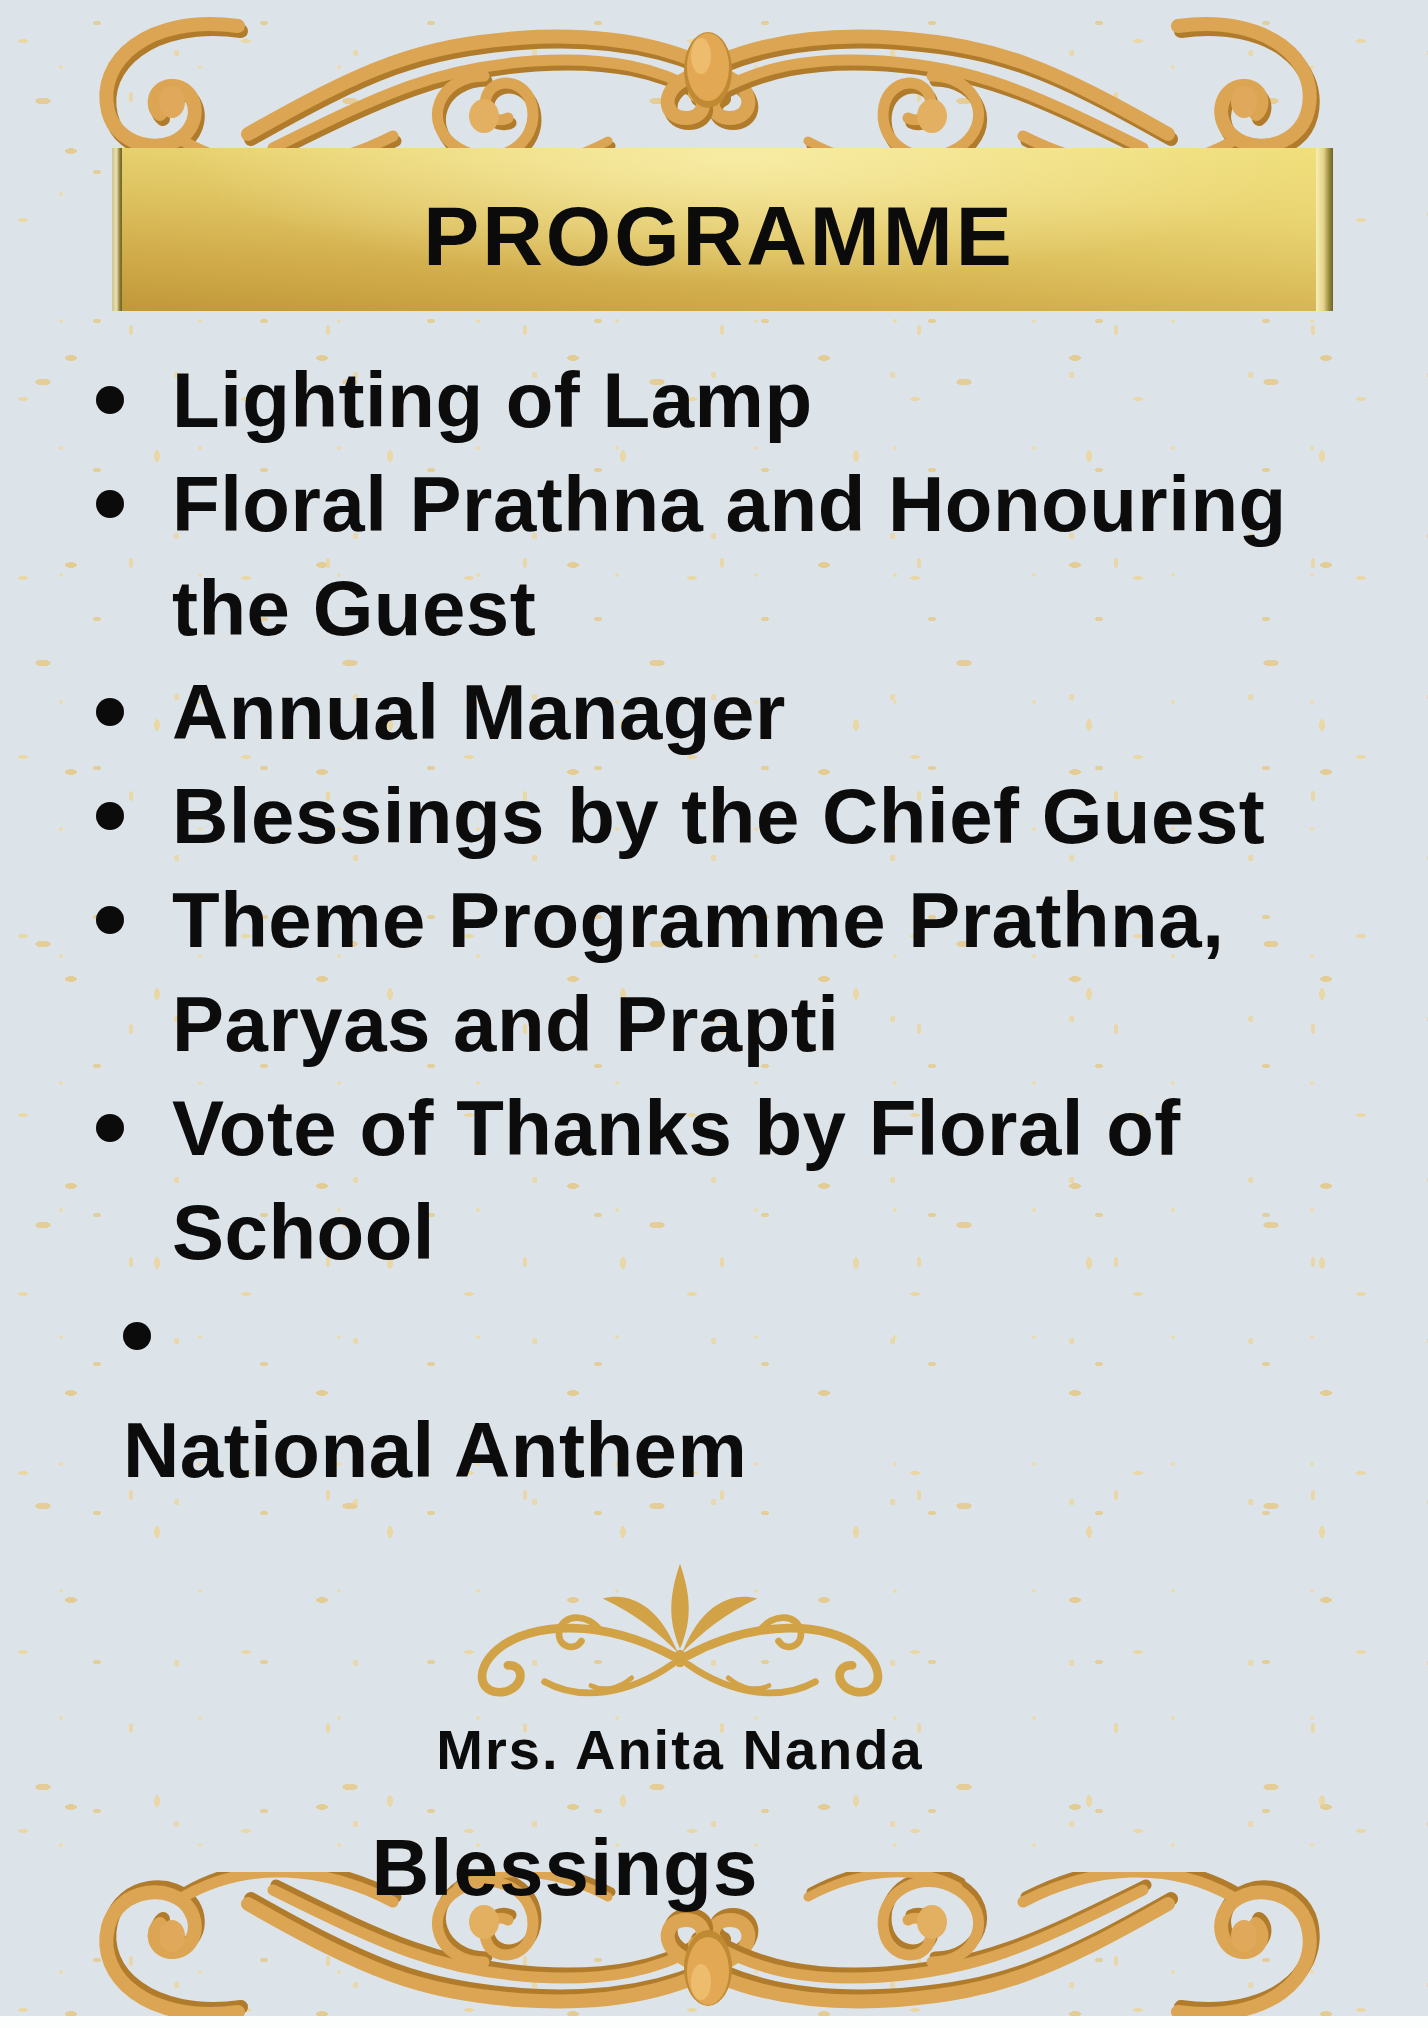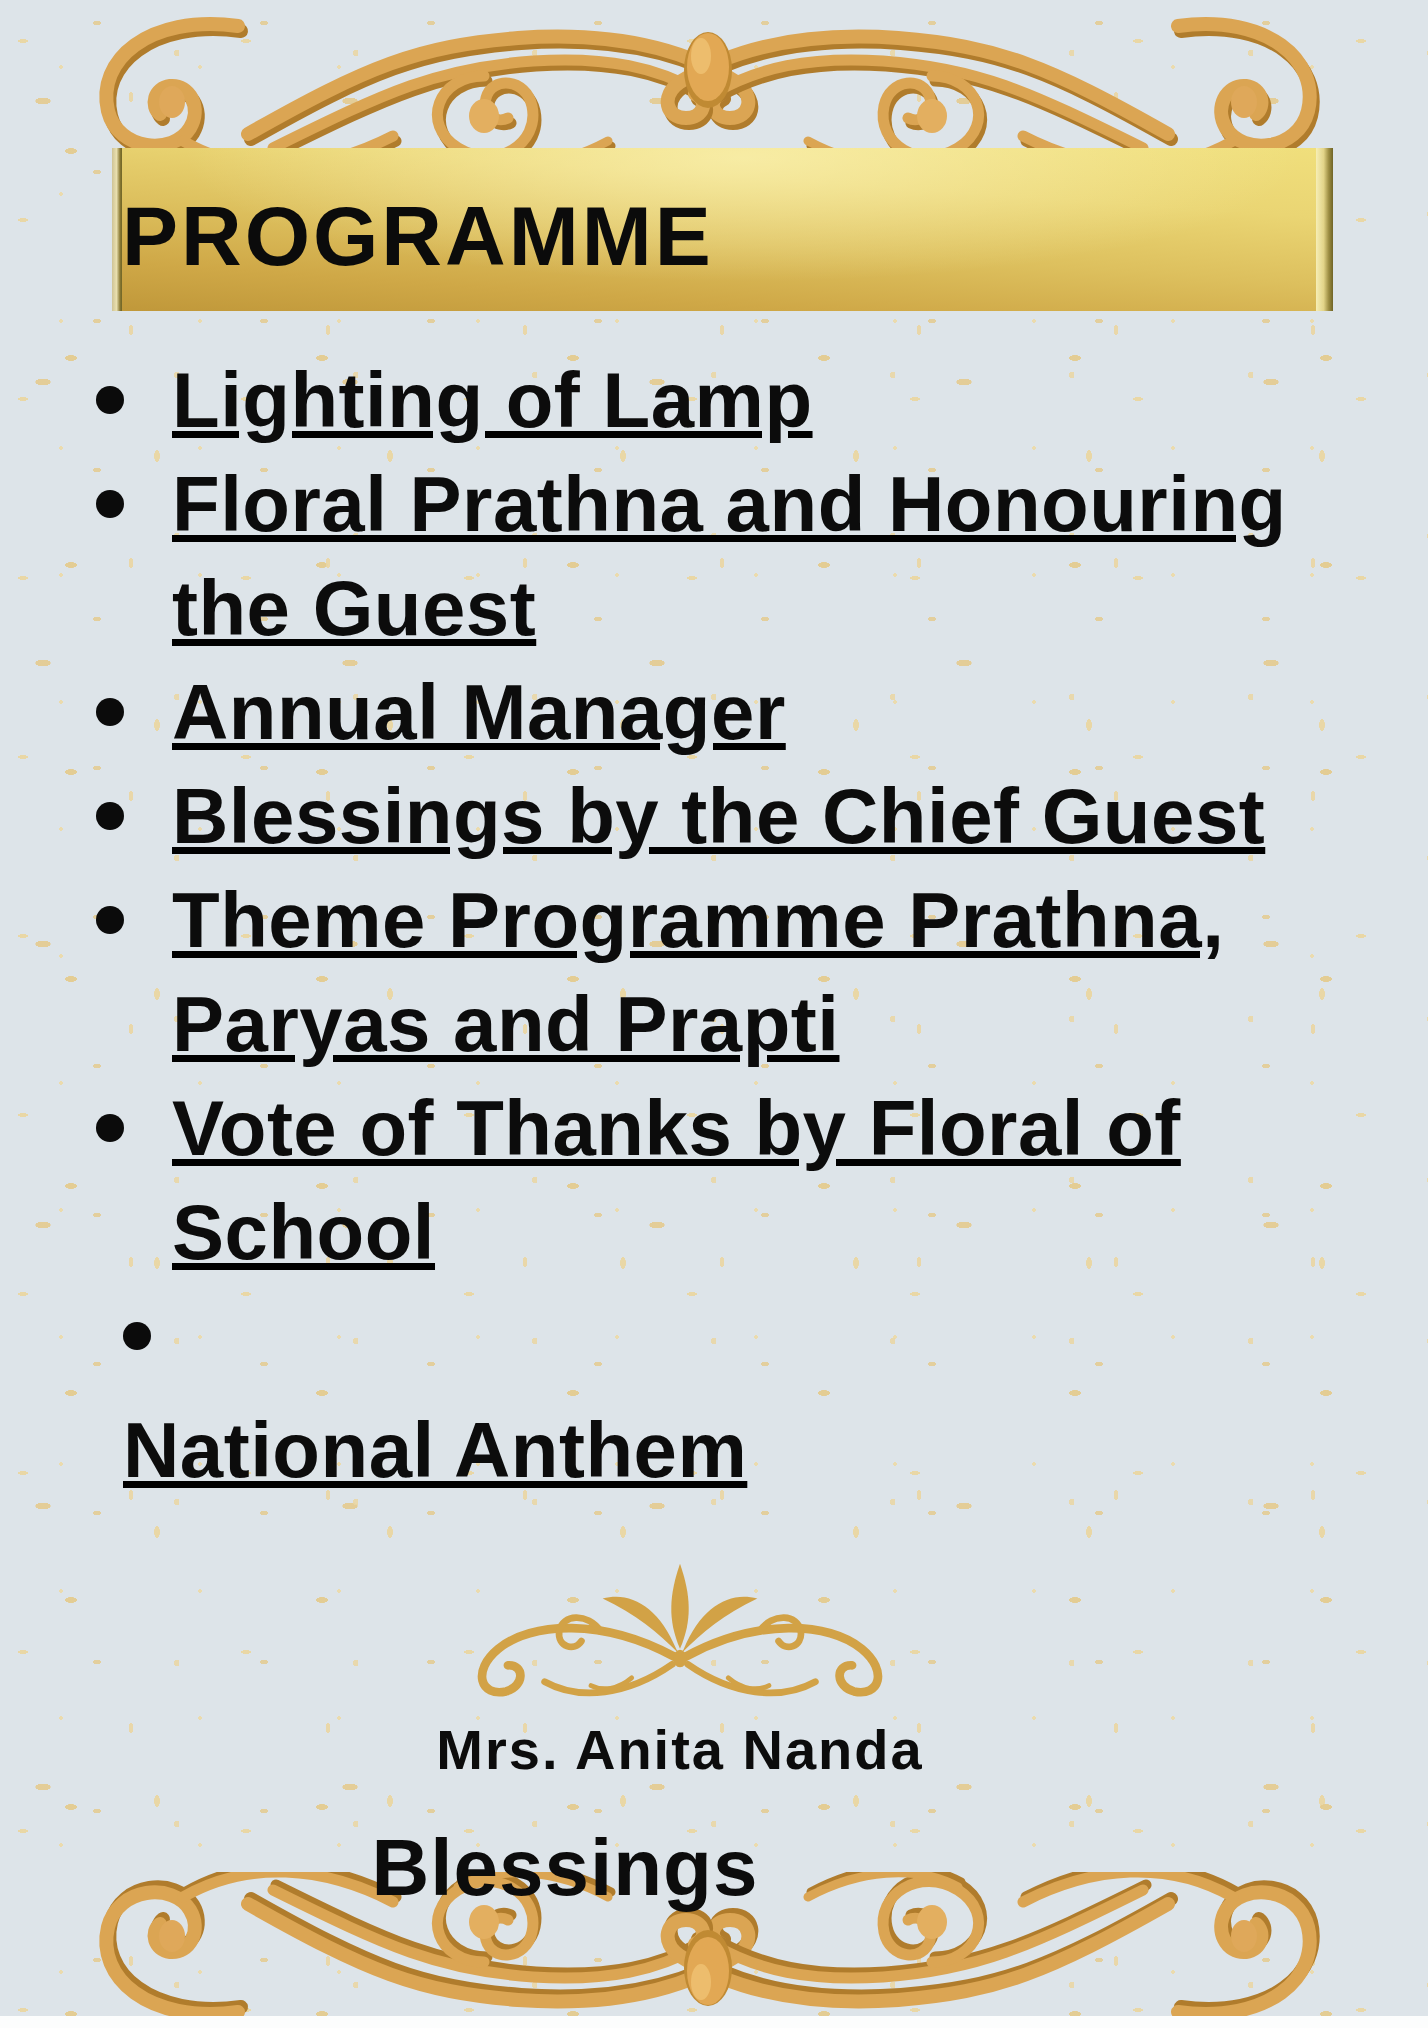--- a/index.html
+++ b/index.html
@@ -32,21 +32,21 @@
   use.orn-shadow{stroke:#b07c2c;}
   use.orn-main{stroke:#dba553;}
   .w14{stroke-width:14px;} .w11{stroke-width:11px;} .w9{stroke-width:9px;}
 
   .divider{position:absolute;left:390px;top:1558px;width:580px;height:145px;z-index:1;}
   .divider .dv-stroke{fill:none;stroke:#d2a246;stroke-linecap:round;}
 
   
   .banner{
     position:absolute;left:122px;top:148px;width:1194px;height:163px;z-index:2;
-    display:flex;align-items:center;
+    display:flex;align-items:center;justify-content:center;
     padding-top:14px;box-sizing:border-box;
     background:
       radial-gradient(ellipse 900px 200px at 52% 6%, rgba(255,249,195,.60), rgba(255,249,195,0) 62%),
       linear-gradient(184deg,#f0df7c 0%,#ead573 28%,#ddc05e 55%,#cfa847 80%,#c0983a 100%);
   }
   .banner::before{
     content:"";position:absolute;left:-10px;top:0;bottom:0;width:10px;
     background:linear-gradient(90deg,#cfc395 0%,#e9dfae 45%,#8a7933 80%,#6f6426 100%);
   }
   .banner::after{
@@ -55,21 +55,21 @@
   }
   .banner-title{
     font-size:84px;font-weight:bold;letter-spacing:3px;color:#0b0b0b;white-space:nowrap;
   }
 
   
   .programme-list{
     list-style:none;margin:0;padding:0;
     position:absolute;left:96px;top:348px;width:1260px;z-index:2;
   }
-  .programme-list li{display:flex;gap:48px;align-items:flex-start;text-decoration:underline;}
+  .programme-list li{display:flex;gap:48px;align-items:flex-start;}
   .programme-list li.indent{padding-left:27px;flex-direction:column;}
   .dot{flex:none;width:28px;height:28px;border-radius:50%;background:#0b0b0b;margin-top:38px;}
   .item-text{
     font-size:78px;line-height:104px;font-weight:bold;color:#0c0c0c;
     white-space:pre-line;letter-spacing:0.5px;
   }
 
   
   .signature-name{
     position:absolute;top:1700px;left:0;width:1360px;text-align:center;z-index:2;

